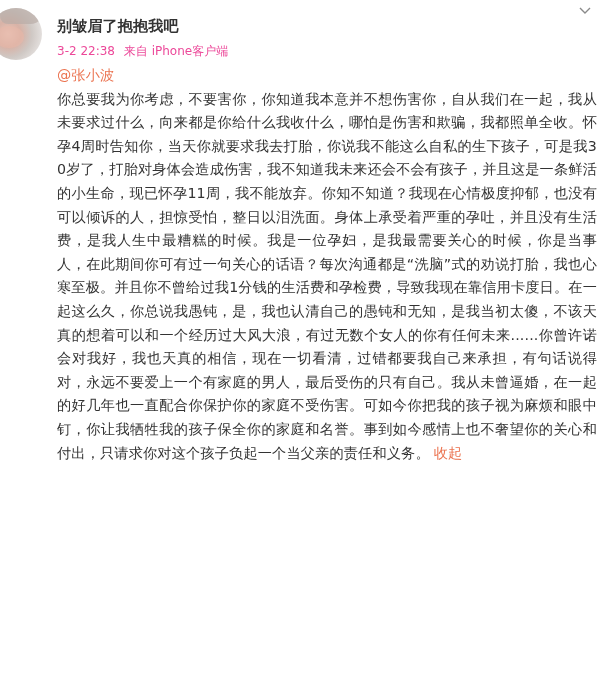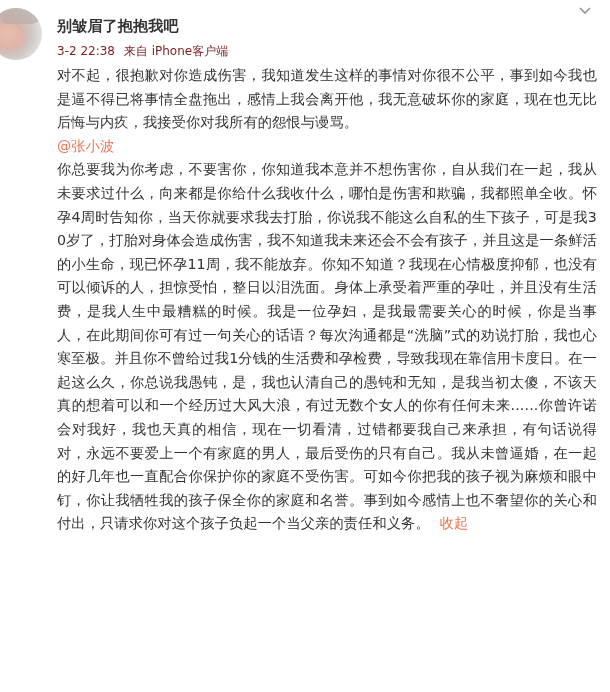--- a/index.html
+++ b/index.html
@@ -21,35 +21,35 @@
   .avatar .face-shade {
     position: absolute; left: 4px; top: 18px; width: 30px; height: 22px;
     background: #e8b7a8; border-radius: 50%; opacity: .6;
   }
   .user-name {
     position: absolute; left: 57px; top: 17px;
     font-size: 15px; font-weight: bold; color: #333333; letter-spacing: 0.2px;
   }
   .meta {
     position: absolute; left: 57px; top: 43px;
-    font-size: 12px; color: #7f1d1d;
+    font-size: 12px; color: #ec4899;
   }
   .meta span { margin-right: 5px; }
   .chevron {
     position: absolute; right: 18px; top: 4px; width: 14px; height: 14px;
     cursor: pointer;
   }
   .content {
     position: absolute; left: 57px; top: 64px; width: 540px;
     font-size: 14.2px; line-height: 23.6px; color: #333333;
     letter-spacing: 0.15px;
   }
   .mention { color: #eb7350; display: block; }
   .para { display: block; text-align: justify; word-break: break-all; }
-  .collapse { color: #eb7350; margin-left: 10px; cursor: pointer; }
+  .collapse { color: #eb7350; margin-left: 4px; cursor: pointer; }
 </style>
 </head>
 <body>
 
 <div>
   <div class="avatar">
     <div class="hair"></div>
     <div class="face-shade"></div>
   </div>
 
@@ -58,19 +58,18 @@
   <div class="meta">
     <span>3-2 22:38</span>
     <span>来自 iPhone客户端</span>
   </div>
 
   <svg class="chevron" viewBox="0 0 14 14">
     <polyline points="2,4 7,9 12,4" fill="none" stroke="#8a8a8a" stroke-width="1.4"></polyline>
   </svg>
 
   <div class="content">
-    <span class="para">对不起，很抱歉对你造成伤害，我知道发生这样的事情对你很不公平，事到如今我也是逼不得已将事情全盘拖出，感情上我会离开他，我无意破坏你的家庭，现在也无比后悔与内疚，我接受你对我所有的怨恨与谩骂。</span>
 
 
     <span class="mention">@张小波</span>
     <span class="para"><span>你总要我为你考虑，不要害你，你知道我本意并不想伤害你，自从我们在一起，我从未要求过什么，向来都是你给什么我收什么，哪怕是伤害和欺骗，我都照单全收。怀孕4周时告知你，当天你就要求我去打胎，你说我不能这么自私的生下孩子，可是我30岁了，打胎对身体会造成伤害，我不知道我未来还会不会有孩子，并且这是一条鲜活的小生命，现已怀孕11周，我不能放弃。你知不知道？我现在心情极度抑郁，也没有可以倾诉的人，担惊受怕，整日以泪洗面。身体上承受着严重的孕吐，并且没有生活费，是我人生中最糟糕的时候。我是一位孕妇，是我最需要关心的时候，你是当事人，在此期间你可有过一句关心的话语？每次沟通都是“洗脑”式的劝说打胎，我也心寒至极。并且你不曾给过我1分钱的生活费和孕检费，导致我现在靠信用卡度日。在一起这么久，你总说我愚钝，是，我也认清自己的愚钝和无知，是我当初太傻，不该天真的想着可以和一个经历过大风大浪，有过无数个女人的你有任何未来......你曾许诺会对我好，我也天真的相信，现在一切看清，过错都要我自己来承担，有句话说得对，永远不要爱上一个有家庭的男人，最后受伤的只有自己。我从未曾逼婚，在一起的好几年也一直配合你保护你的家庭不受伤害。可如今你把我的孩子视为麻烦和眼中钉，你让我牺牲我的孩子保全你的家庭和名誉。事到如今感情上也不奢望你的关心和付出，只请求你对这个孩子负起一个当父亲的责任和义务。</span><span class="collapse">收起</span></span>
   </div>
 </div>
 
 </body></html>

